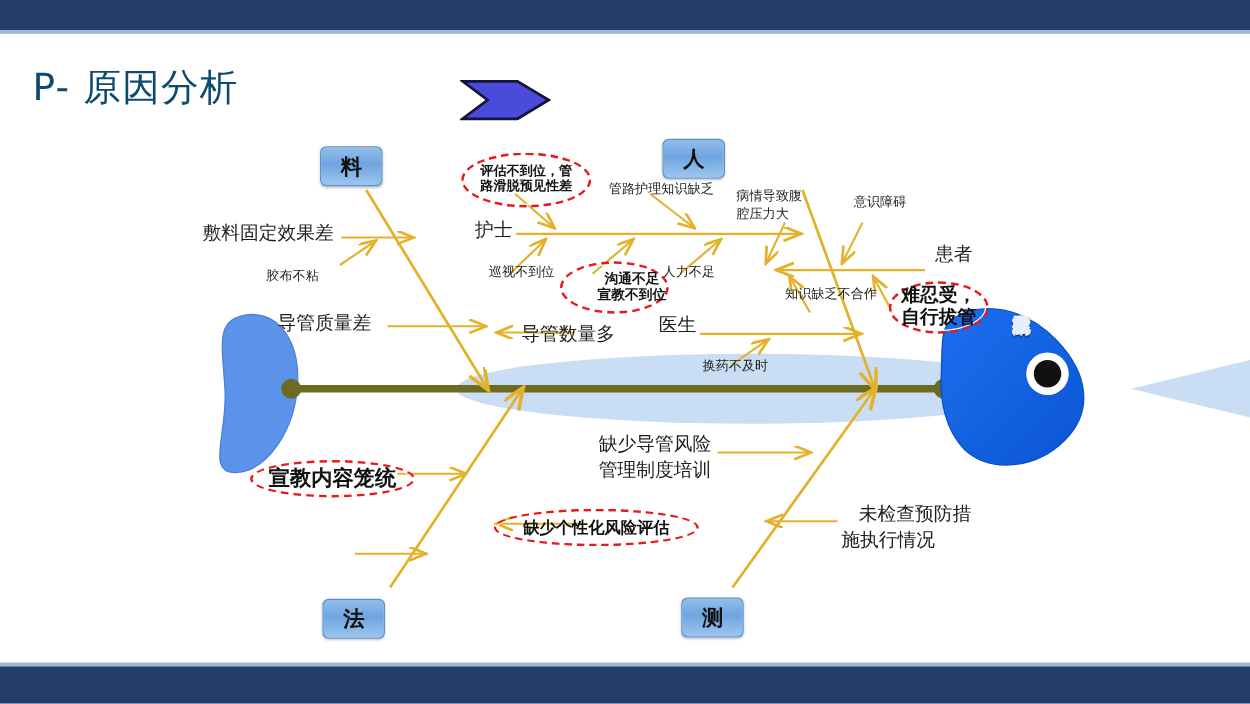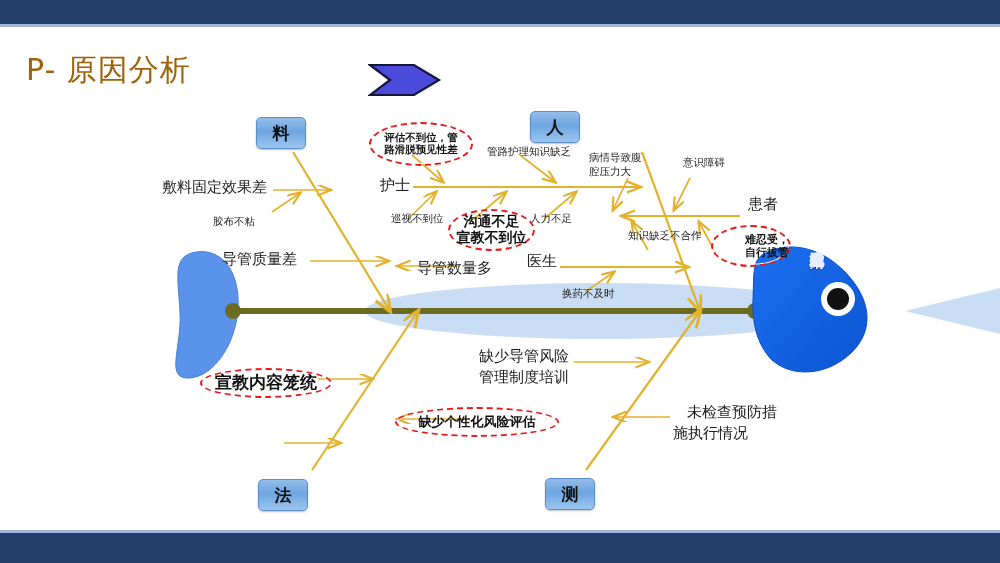--- a/index.html
+++ b/index.html
@@ -12,21 +12,21 @@
   .bar{position:absolute;left:0;width:1000px;background:#243E6B;}
   .bar.top{top:0;height:24px;}
   .bar.bottom{bottom:0;height:30px;}
   .barline{position:absolute;left:0;width:1000px;height:3px;background:#9FB6D8;}
   .barline.top{top:24px;}
   .barline.bottom{bottom:30px;}
 
   #title{
     position:absolute;left:26px;top:50px;
     font-family:"DejaVu Sans","Liberation Sans",sans-serif;
-    font-size:30px;color:#a16207;letter-spacing:1px;white-space:nowrap;
+    font-size:30px;color:#0c4a6e;letter-spacing:1px;white-space:nowrap;
   }
   #chevron{position:absolute;left:368px;top:62px;width:74px;height:36px;}
 
   svg#fb{position:absolute;left:0;top:0;width:1000px;height:563px;}
 
   .catbox{
     position:absolute;width:48px;height:30px;border-radius:5px;
     background:linear-gradient(to bottom,#93BDEA 0%,#6FA5E0 45%,#9CC6EF 100%);
     border:1px solid #5B8FCB;
     display:flex;align-items:center;justify-content:center;
@@ -212,28 +212,28 @@
   <div class="lbl big" style="left:687px;top:404px;">未检查预防措</div>
   <div class="lbl big" style="left:673px;top:425px;">施执行情况</div>
 
   <div class="redoval" style="left:369px;top:122px;width:100px;height:40px;font-size:10.5px;">
     <div>
       <div>评估不到位，管</div>
       <div>路滑脱预见性差</div>
     </div>
   </div>
 
-  <div class="redoval" style="left:448px;top:209px;width:83px;height:38px;font-size:14px;">
+  <div class="redoval" style="left:448px;top:209px;width:83px;height:38px;font-size:11px;justify-content:flex-end;">
     <div>
       <div>沟通不足</div>
       <div>宣教不到位</div>
     </div>
   </div>
 
-  <div class="redoval" style="left:711px;top:225px;width:76px;height:38px;font-size:11px;justify-content:flex-end;">
+  <div class="redoval" style="left:711px;top:225px;width:76px;height:38px;font-size:15px;">
     <div>
       <div>难忍受，</div>
       <div>自行拔管</div>
     </div>
   </div>
 
   <div class="redoval" style="left:200px;top:368px;width:128px;height:26px;font-size:17px;">
     <div>宣教内容笼统</div>
   </div>
 

